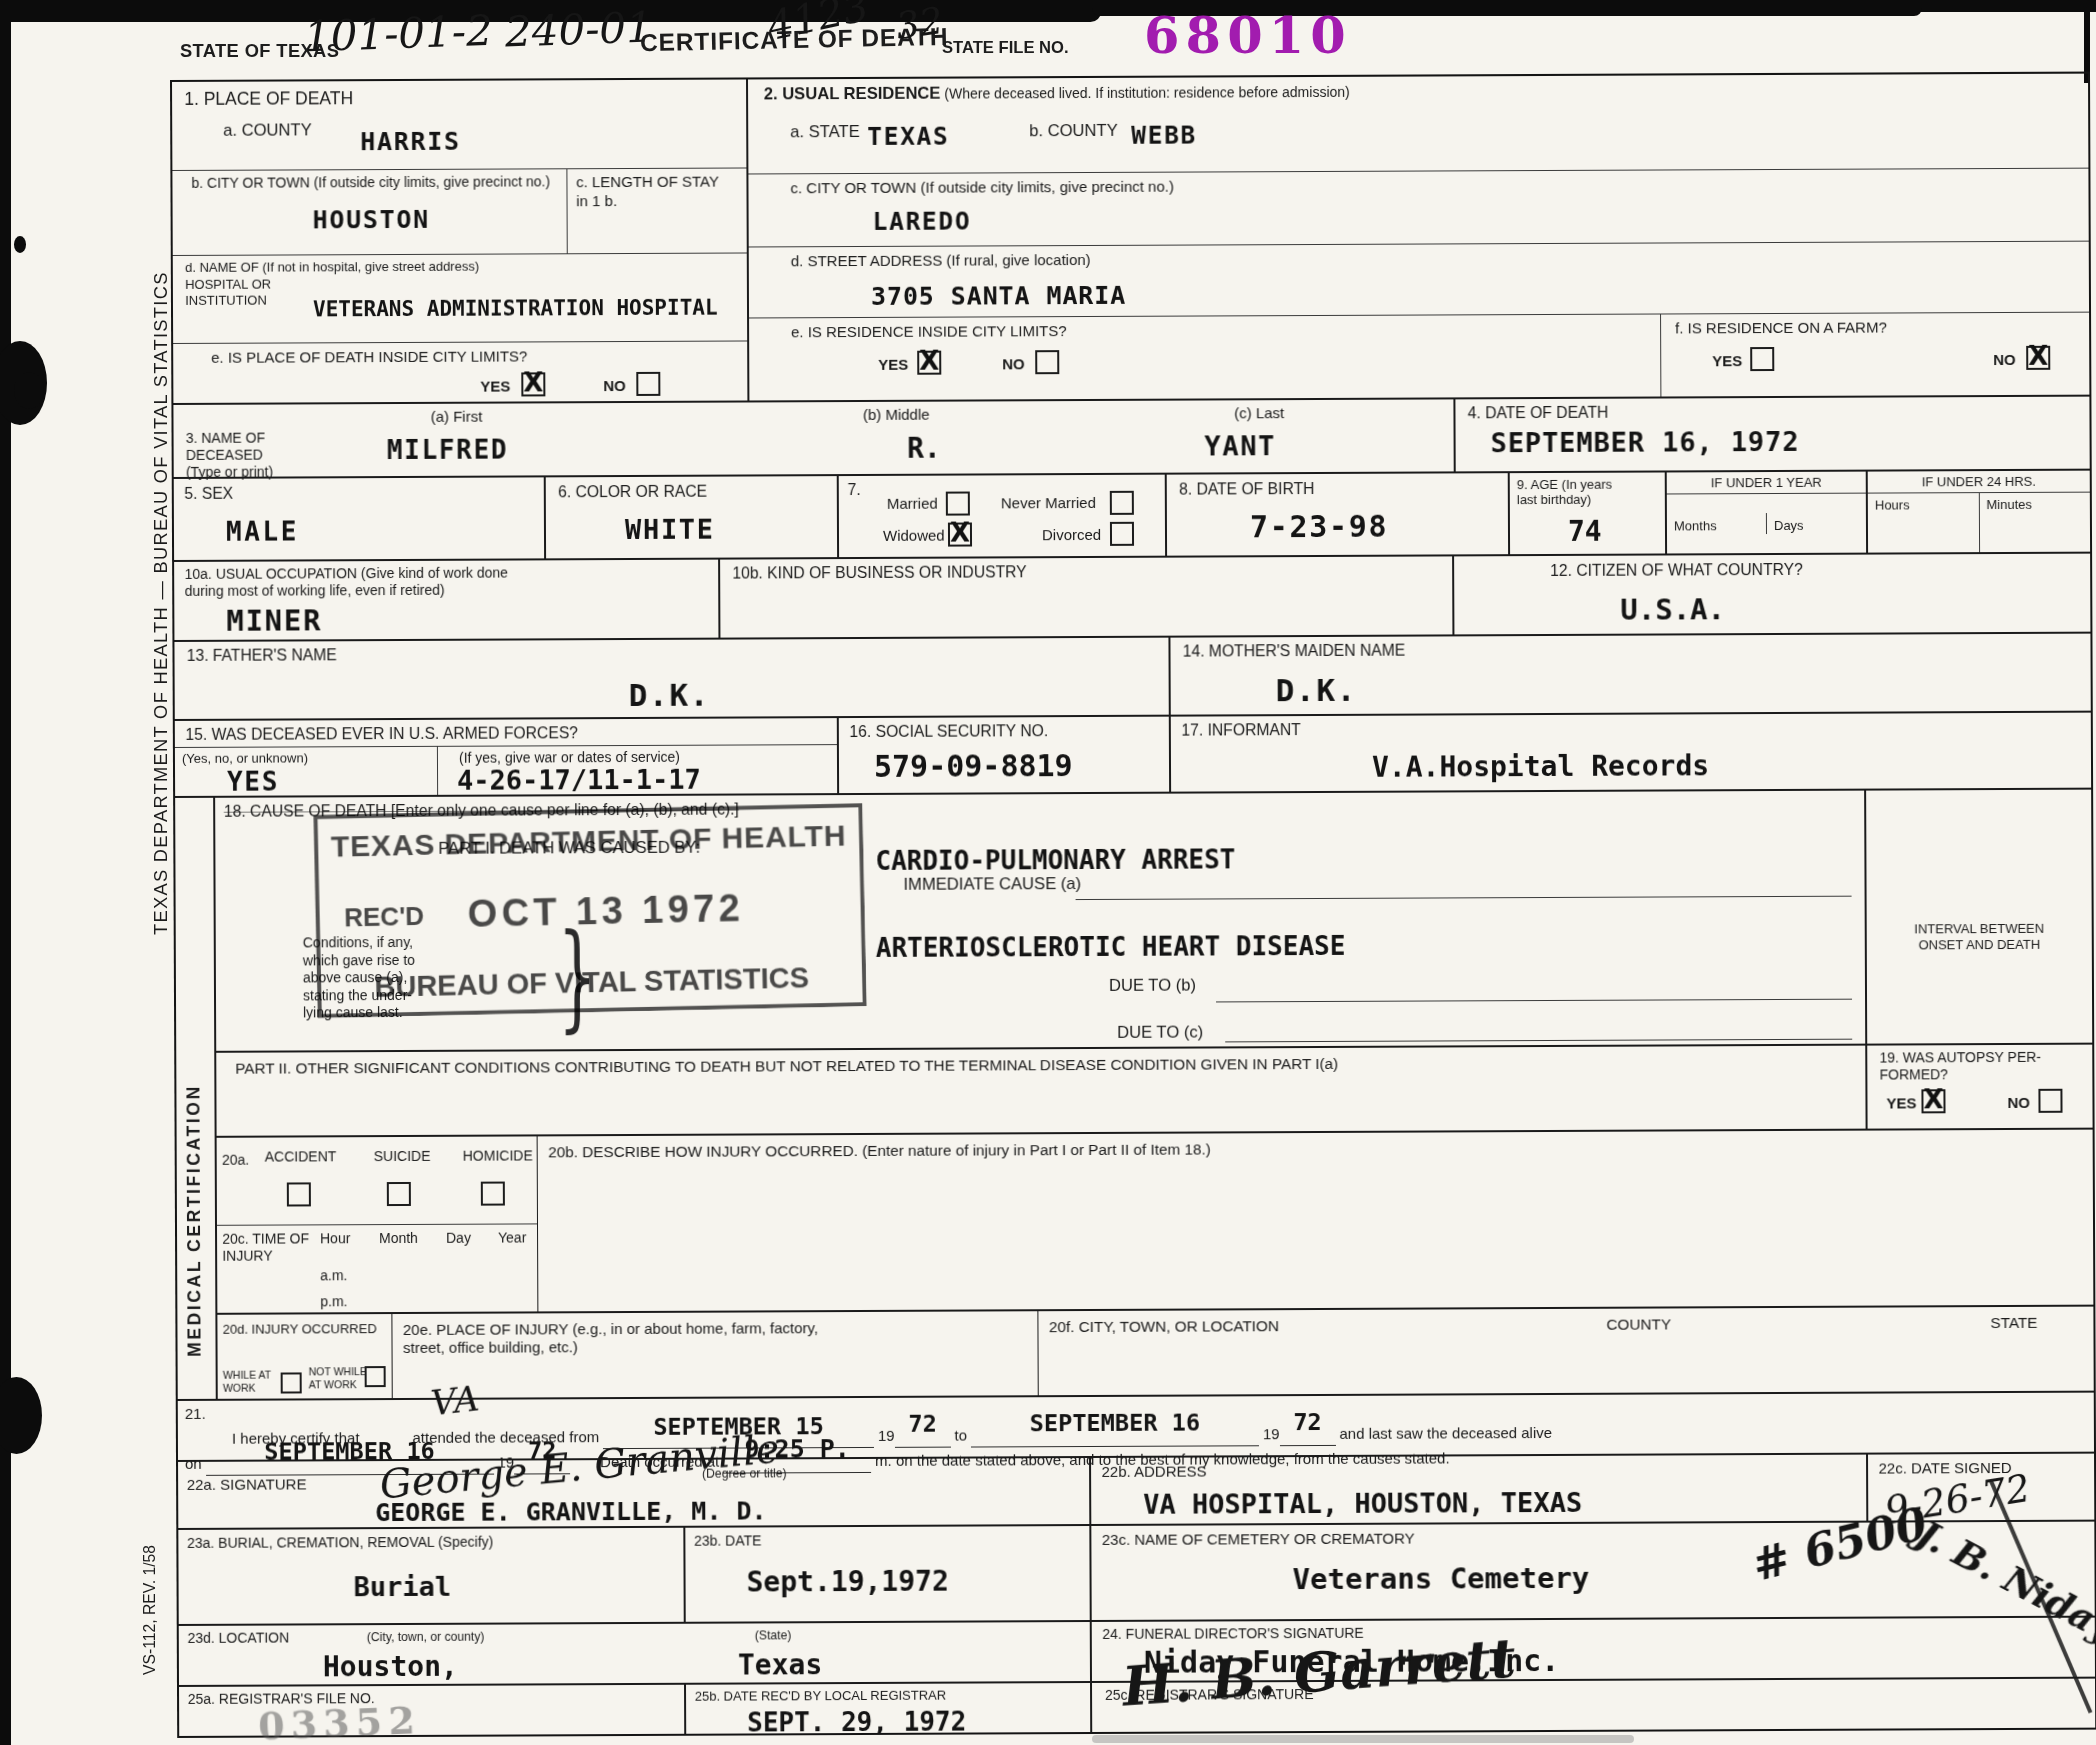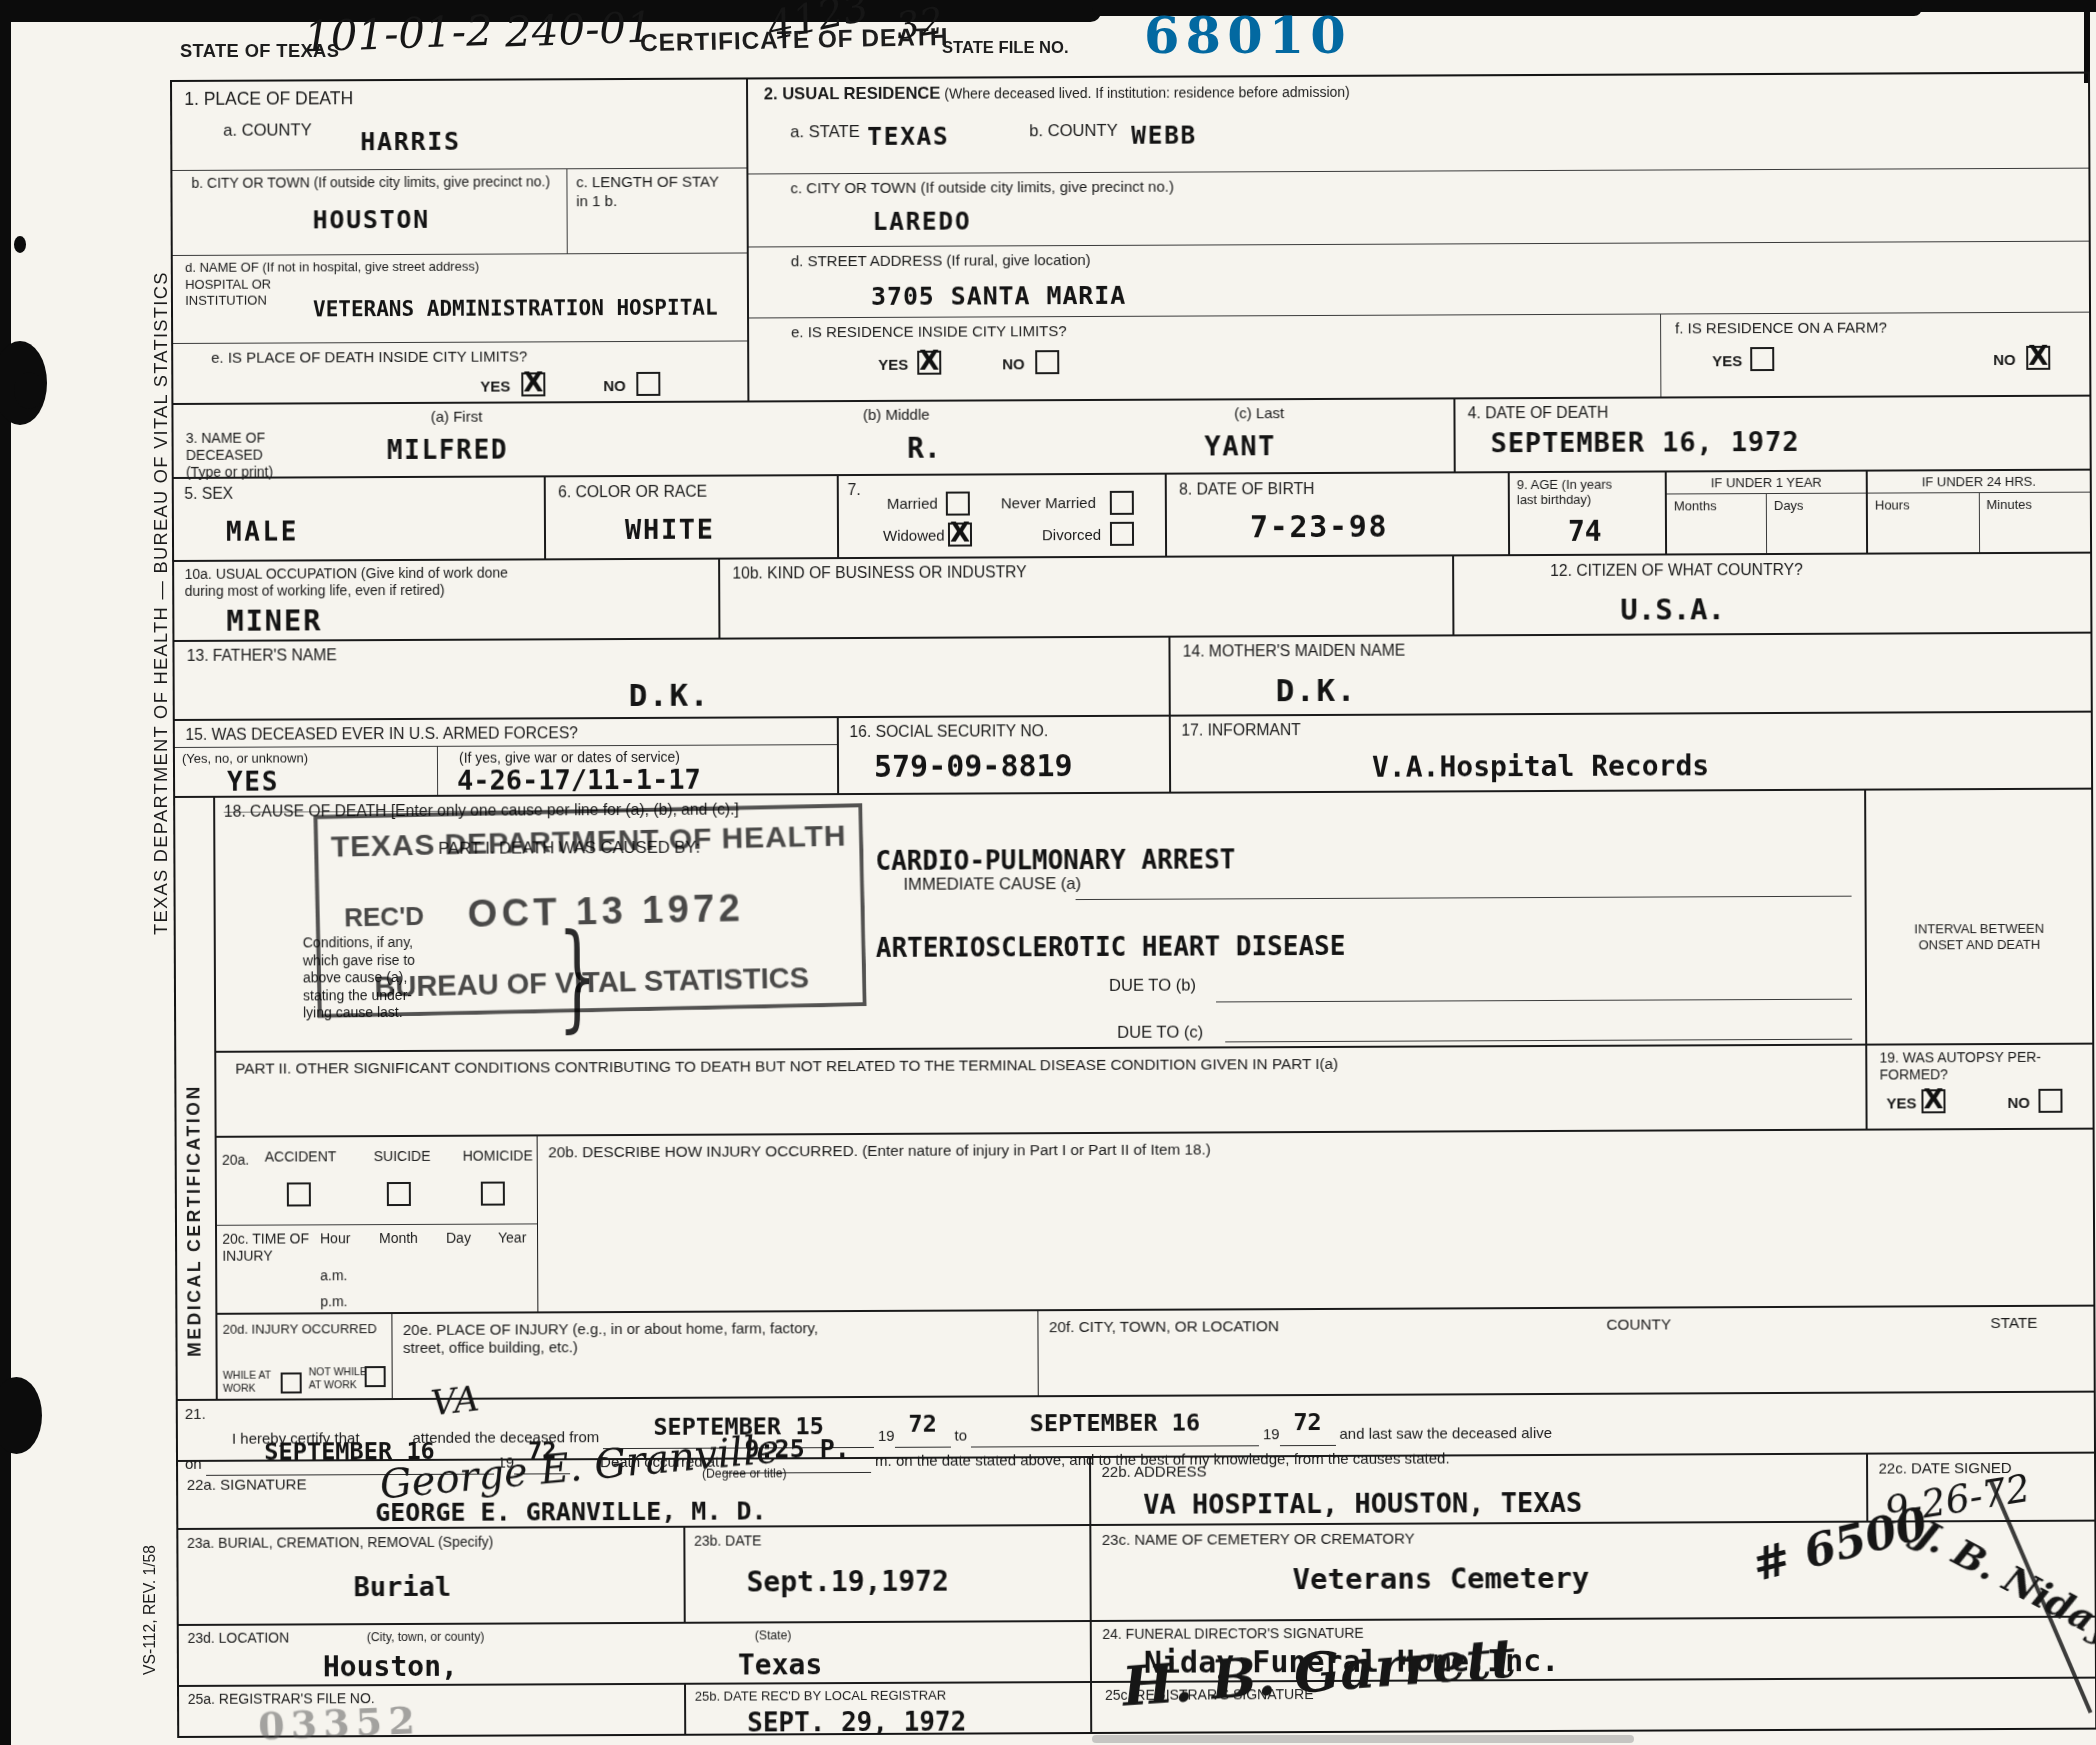--- a/index.html
+++ b/index.html
@@ -49,21 +49,21 @@
   <div class="vtext" style="position:absolute;left:150px;top:210px;height:725px;font-size:18.3px;letter-spacing:1.3px;color:#1c1c1c;">TEXAS DEPARTMENT OF HEALTH — BUREAU OF VITAL STATISTICS</div>
   <div class="vtext" style="position:absolute;left:141px;top:1457px;height:218px;font-size:15.7px;color:#1c1c1c;">VS-112, REV. 1/58</div>
 
   <div style="position:absolute;left:180px;top:40px;font-size:18.3px;font-weight:bold;letter-spacing:0.4px;">STATE OF TEXAS</div>
   <div class="hand" style="position:absolute;left:304px;top:8.7px;font-size:42px;transform:rotate(-2deg);">101-01-2</div>
   <div class="hand" style="position:absolute;left:505px;top:5.2px;font-size:42px;transform:rotate(-2deg);">240-01</div>
   <div style="position:absolute;left:640px;top:26px;font-size:24.5px;font-weight:bold;letter-spacing:0.9px;transform:rotate(-1.2deg);">CERTIFICATE OF DEATH</div>
   <div class="hand" style="position:absolute;left:767px;top:-7px;font-size:40px;transform:rotate(-12deg);">4123</div>
   <div class="hand" style="position:absolute;left:896px;top:1.7px;font-size:37px;transform:rotate(-8deg);">32</div>
   <div style="position:absolute;left:942px;top:38px;font-size:16.6px;font-weight:bold;">STATE FILE NO.</div>
-  <div style="position:absolute;left:1144px;top:5.2px;font-family:'DejaVu Serif',serif;font-weight:bold;font-size:51px;letter-spacing:6.1px;color:#0369a1;">68010</div>
+  <div style="position:absolute;left:1144px;top:5.2px;font-family:'DejaVu Serif',serif;font-weight:bold;font-size:51px;letter-spacing:6.1px;color:#a21caf;">68010</div>
 
   <div class="form">
 
     <div class="row" style="height:321px;">
       <div class="cell" style="width:576px;display:flex;flex-direction:column;">
         <div class="lbl" style="font-size:17.5px;padding:7px 0 0 12.2px;height:30px;box-sizing:border-box;">1. PLACE OF DEATH</div>
         <div style="height:58px;position:relative;">
           <span class="lbl" style="position:absolute;left:51px;top:8.7px;font-size:16.6px;">a. COUNTY</span>
           <span class="val" style="position:absolute;left:188px;top:15.7px;font-size:25px;letter-spacing:1.7px;">HARRIS</span>
         </div>
@@ -198,21 +198,21 @@
         <span class="lbl" style="position:absolute;left:12.2px;top:5.2px;font-size:15.7px;">8. DATE OF BIRTH</span>
         <span class="val" style="position:absolute;left:83px;top:35px;font-size:30px;letter-spacing:1.7px;">7-23-98</span>
       </div>
       <div class="cell" style="width:157px;">
         <span class="lbl pre" style="position:absolute;left:7px;top:3.5px;font-size:13px;">9. AGE (In years
 last birthday)</span>
         <span class="val" style="position:absolute;left:58px;top:42px;font-size:28px;">74</span>
       </div>
       <div class="cell" style="width:201px;display:flex;flex-direction:column;">
         <div class="lbl" style="text-align:center;border-bottom:1.7px solid #3a3a3a;padding:2.6px 0;font-size:13px;">IF UNDER 1 YEAR</div>
-        <div style="flex:1;display:flex;">
+        <div style="flex:1;display:flex;align-items:center;">
           <div class="lbl" style="flex:1;border-right:1.7px solid #3a3a3a;padding:4.4px 0 0 7px;font-size:13px;">Months</div>
           <div class="lbl" style="flex:1;padding:4.4px 0 0 7px;font-size:13px;">Days</div>
         </div>
       </div>
       <div class="cell last" style="flex:1;display:flex;flex-direction:column;">
         <div class="lbl" style="text-align:center;border-bottom:1.7px solid #3a3a3a;padding:2.6px 0;font-size:13px;">IF UNDER 24 HRS.</div>
         <div style="flex:1;display:flex;">
           <div class="lbl" style="flex:1;border-right:1.7px solid #3a3a3a;padding:4.4px 0 0 7px;font-size:13px;">Hours</div>
           <div class="lbl" style="flex:1;padding:4.4px 0 0 7px;font-size:13px;">Minutes</div>
         </div>

